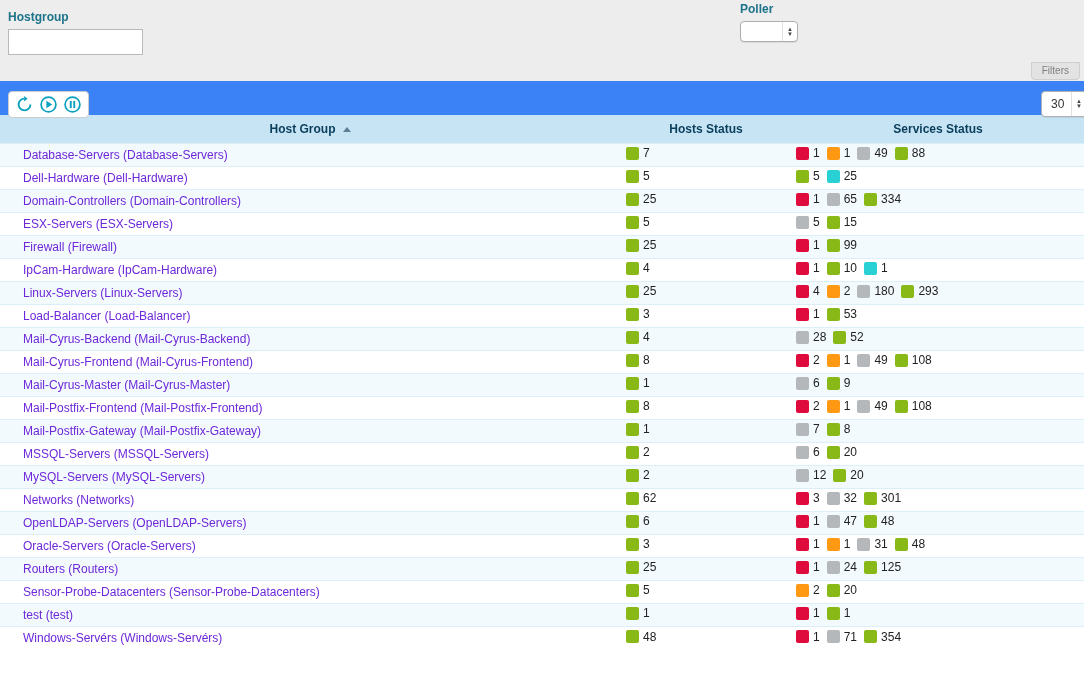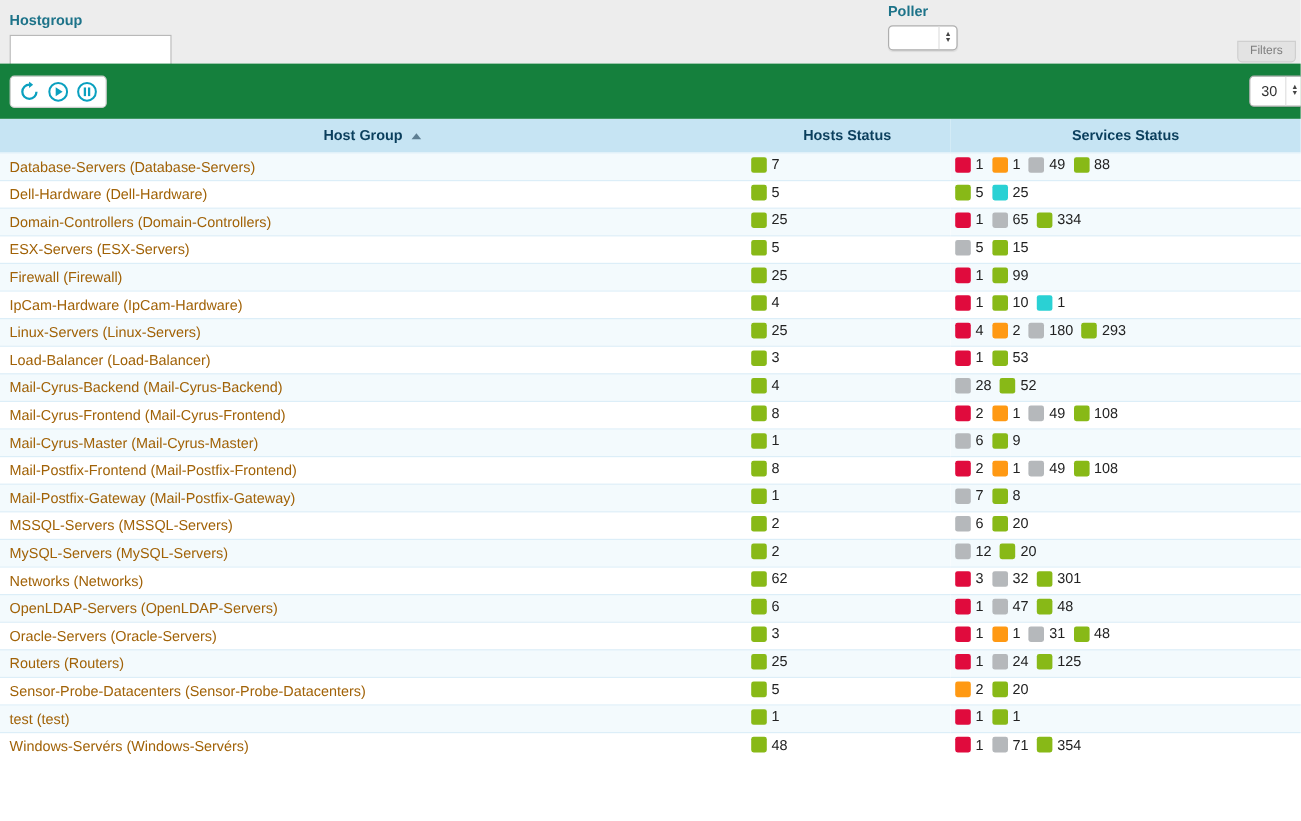--- a/index.html
+++ b/index.html
@@ -7,21 +7,21 @@
   body {
     width:1084px; height:684px;
     font-family:"Liberation Sans", sans-serif;
     background:#ffffff;
     overflow:hidden;
     color:#333;
   }
   
   .filter-panel {
     position:relative;
-    height:53px;
+    height:81px;
     background:#ededed;
   }
   .filter-field label {
     display:block;
     font-size:12px;
     font-weight:bold;
     color:#1d7389;
     margin-bottom:5px;
   }
   .hostgroup-field { position:absolute; left:8px; top:10px; }
@@ -56,21 +56,21 @@
     right:4px; bottom:1px;
     background:#e3e3e3;
     border:1px solid #cfcfcf;
     border-radius:0 0 4px 4px;
     font-size:10px;
     color:#7e7e7e;
     padding:2px 10px 3px;
     cursor:pointer;
   }
   
-  .toolbar { position:relative; height:46px; background:#15803d; }
+  .toolbar { position:relative; height:34px; background:#3b82f6; }
   .icon-group {
     position:absolute; left:8px; top:10px;
     display:inline-flex; align-items:center; gap:7px;
     border:1px solid #cccccc; border-radius:4px;
     background:#fff;
     padding:4px 7px;
   }
   .tool-icon { display:inline-flex; width:17px; height:17px; cursor:pointer; }
   .page-size {
     position:absolute; right:-3px; top:10px;
@@ -107,21 +107,21 @@
   tbody tr { height:23px; }
   tbody tr:nth-child(odd) { background:#f3fafd; }
   tbody tr:nth-child(even){ background:#ffffff; }
   tbody td {
     font-size:12px;
     border-top:1px solid #dceef8;
     vertical-align:middle;
     white-space:nowrap;
     overflow:hidden;
   }
-  .name-cell  { padding-left:8px; color:#a16207; }
+  .name-cell  { padding-left:23px; color:#6d28d9; }
   .hosts-cell { padding-left:6px; }
   .services-cell { padding-left:4px; }
   .badge-item { display:inline-flex; align-items:center; margin-right:7px; cursor:pointer; }
   .badge-swatch {
     width:13px; height:13px;
     border-radius:2px;
     display:inline-block;
     margin-right:4px;
   }
   .badge-count { font-size:12px; color:#222; }

